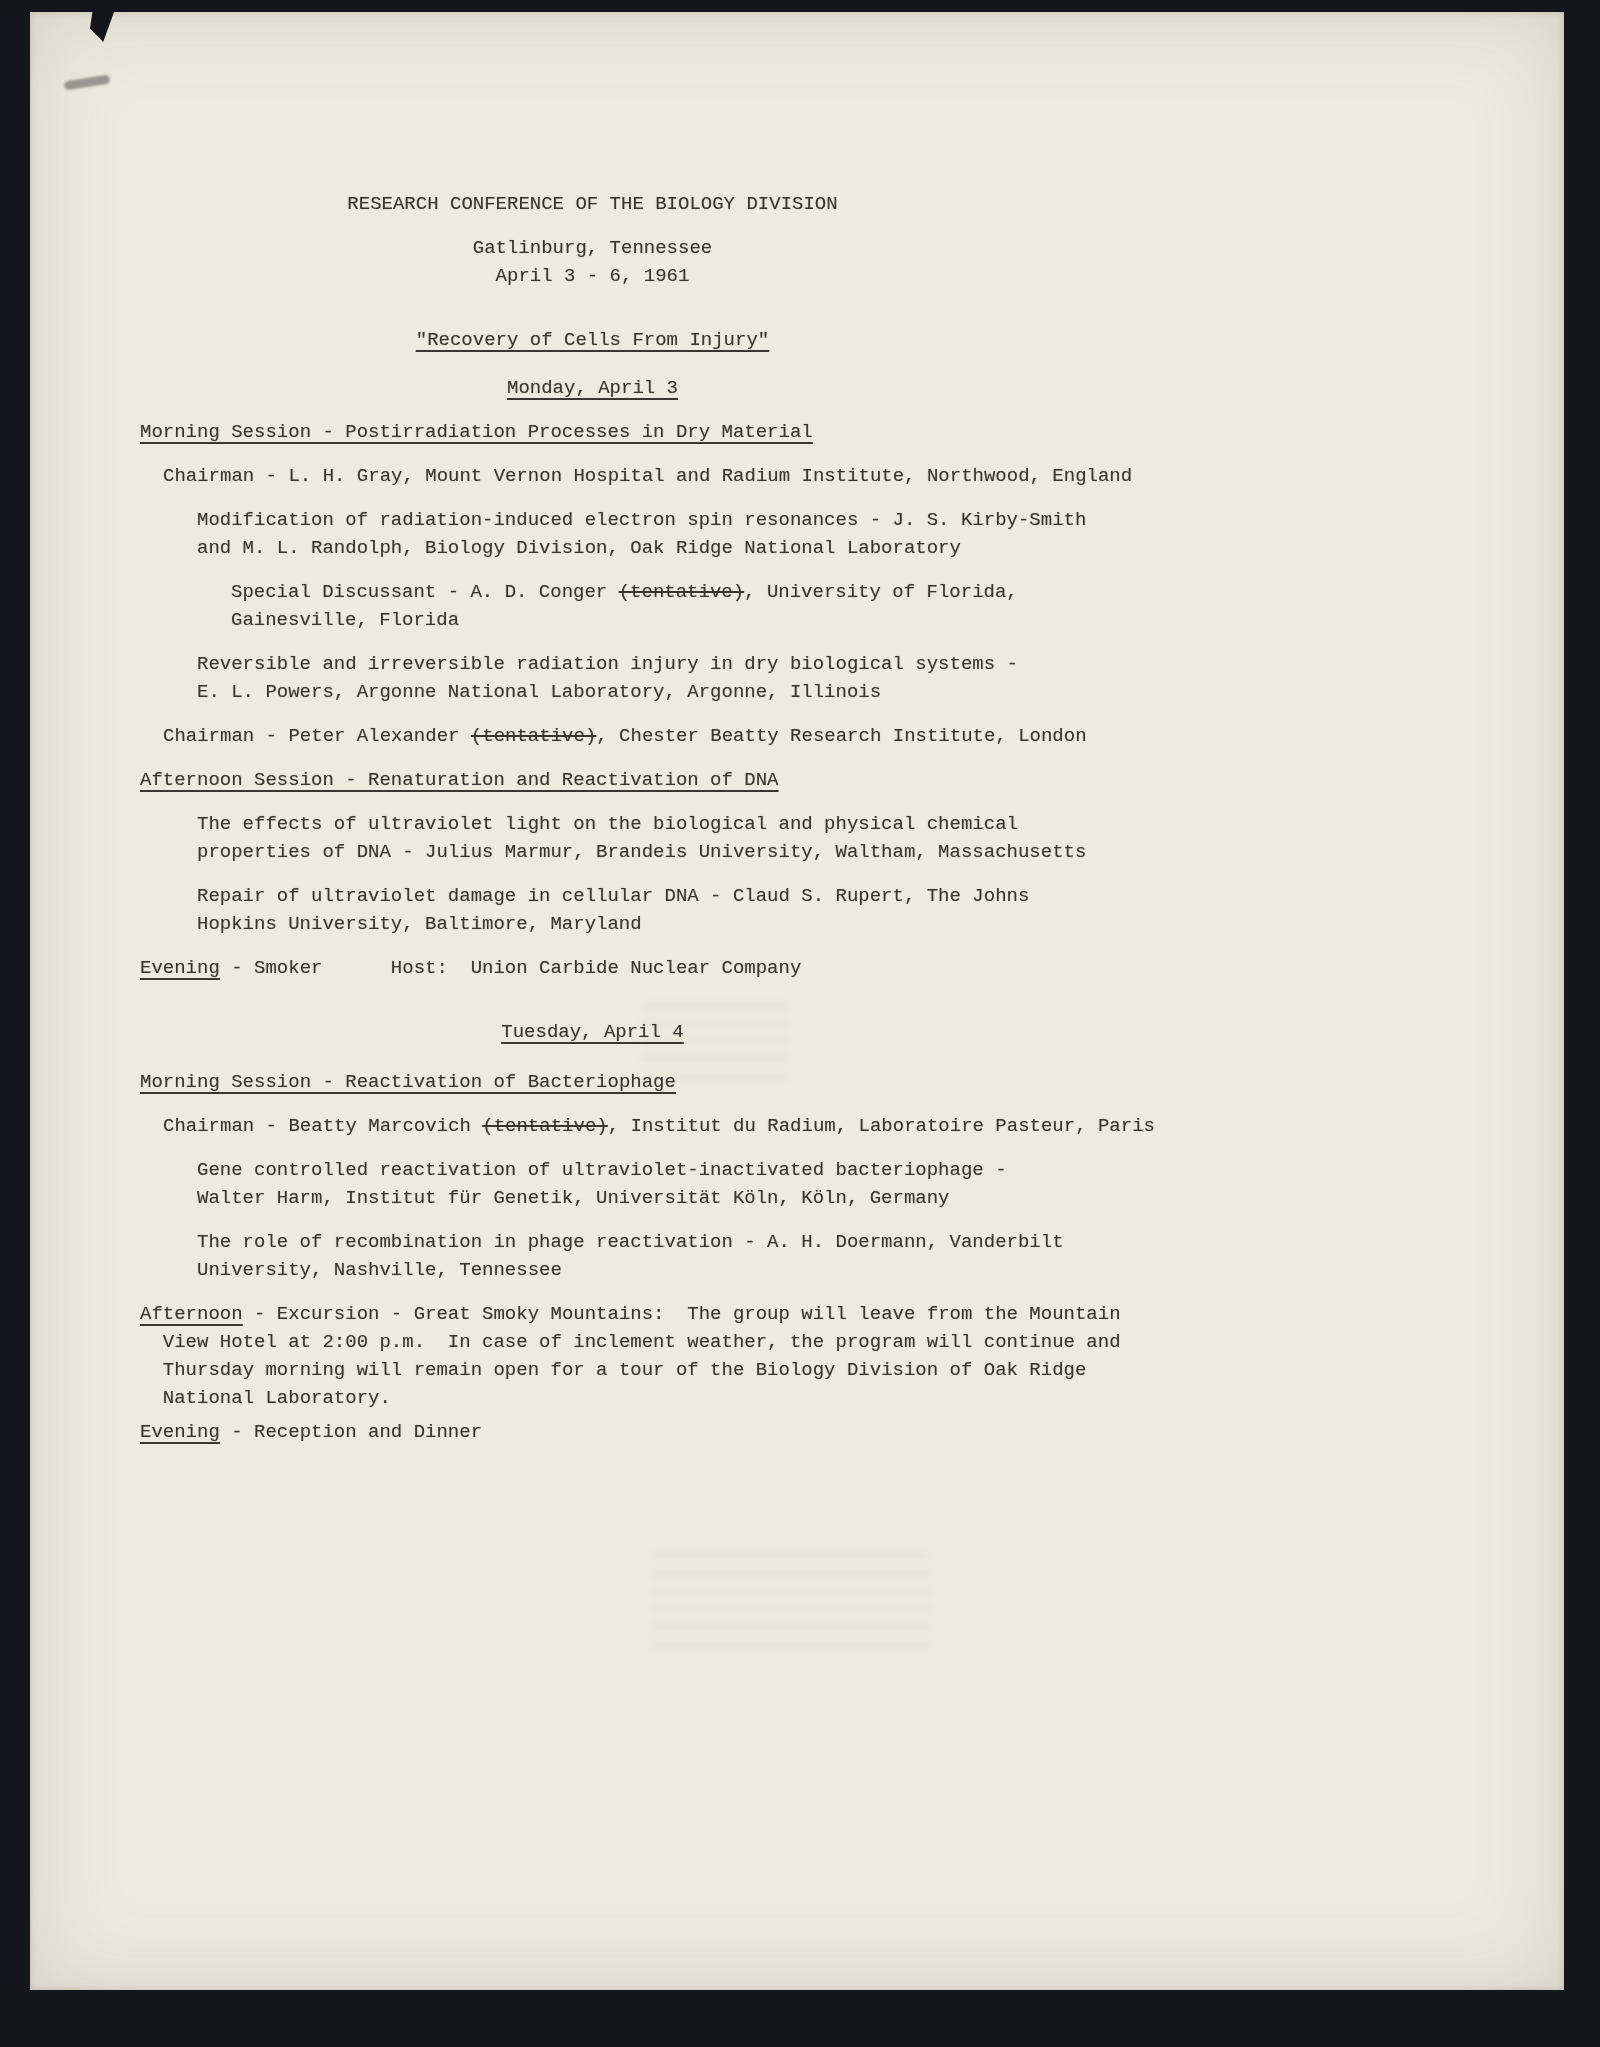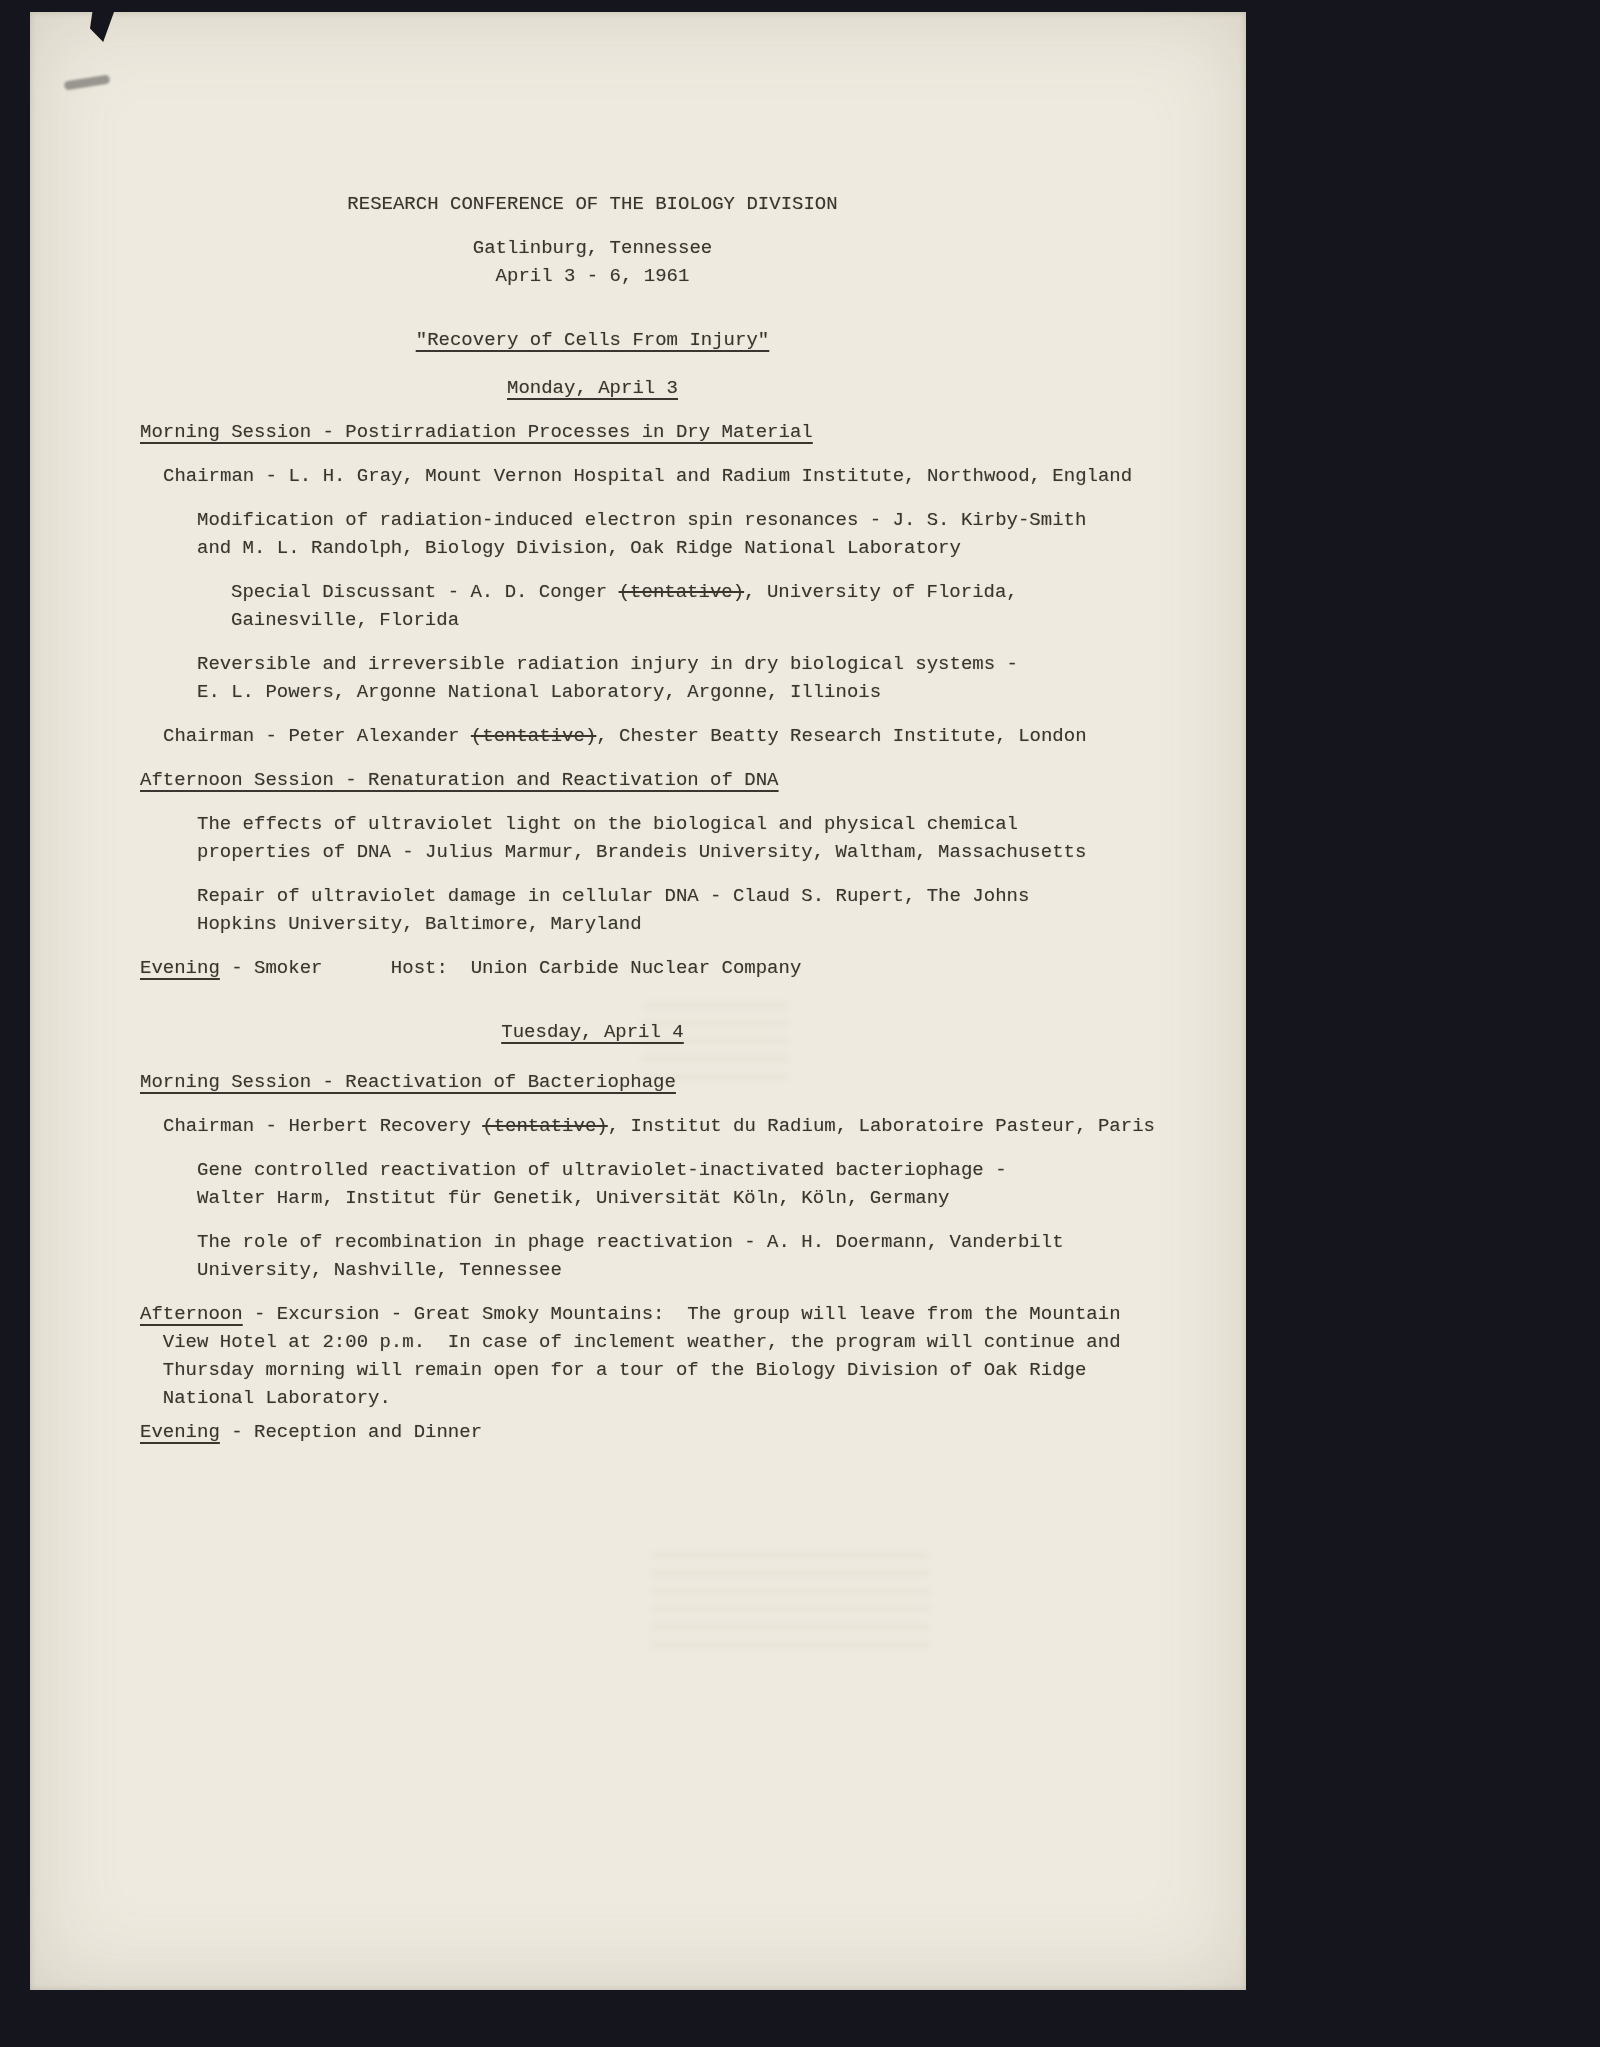--- a/index.html
+++ b/index.html
@@ -6,21 +6,21 @@
   html, body { overflow: hidden; }
   body {
     width: 1600px; height: 2047px;
     background: #15151e;
     position: relative;
     font-family: "Liberation Mono", "DejaVu Sans Mono", monospace;
   }
   .paper {
     position: absolute;
     left: 30px; top: 12px;
-    width: 1216px; height: 1978px;
+    width: 1534px; height: 1978px;
     background: #eeeadf;
     box-shadow: inset 0 0 90px rgba(115, 105, 85, 0.20), inset 0 0 6px rgba(100, 95, 80, 0.25);
   }
   .notch {
     position: absolute; left: 60px; top: 0;
     width: 24px; height: 30px;
     background: #15151e;
     clip-path: polygon(10% 0, 100% 0, 55% 100%, 0 55%);
   }
   .smudge {
@@ -105,21 +105,21 @@
     <p class="para lvl2">Repair of ultraviolet damage in cellular DNA - Claud S. Rupert, The Johns
 Hopkins University, Baltimore, Maryland</p>
 
     <p class="para mt-12"><span class="u">Evening</span><span> - Smoker      Host:  Union Carbide Nuclear Company</span></p>
 
     <div class="centered">
       <p class="para mt-36"><span class="u">Tuesday, April 4</span></p>
     </div>
 
     <p class="para mt-22"><span class="u">Morning Session - Reactivation of Bacteriophage</span></p>
-    <p class="para lvl1"><span>Chairman - Herbert Recovery </span><span class="strike">(tentative)</span><span>, Institut du Radium, Laboratoire Pasteur, Paris</span></p>
+    <p class="para lvl1"><span>Chairman - Beatty Marcovich </span><span class="strike">(tentative)</span><span>, Institut du Radium, Laboratoire Pasteur, Paris</span></p>
     <p class="para lvl2">Gene controlled reactivation of ultraviolet-inactivated bacteriophage -
 Walter Harm, Institut für Genetik, Universität Köln, Köln, Germany</p>
     <p class="para lvl2 mt-14">The role of recombination in phage reactivation - A. H. Doermann, Vanderbilt
 University, Nashville, Tennessee</p>
 
     <p class="para mt-14"><span class="u">Afternoon</span><span> - Excursion - Great Smoky Mountains:  The group will leave from the Mountain
   View Hotel at 2:00 p.m.  In case of inclement weather, the program will continue and
   Thursday morning will remain open for a tour of the Biology Division of Oak Ridge
   National Laboratory.</span></p>
 

